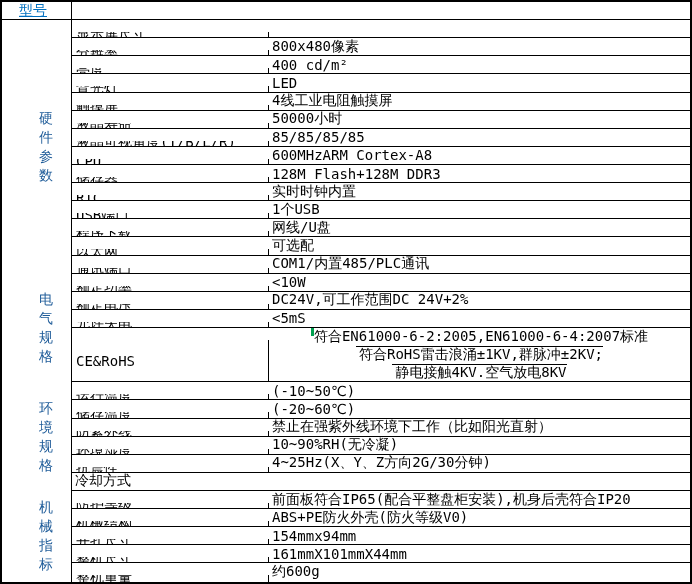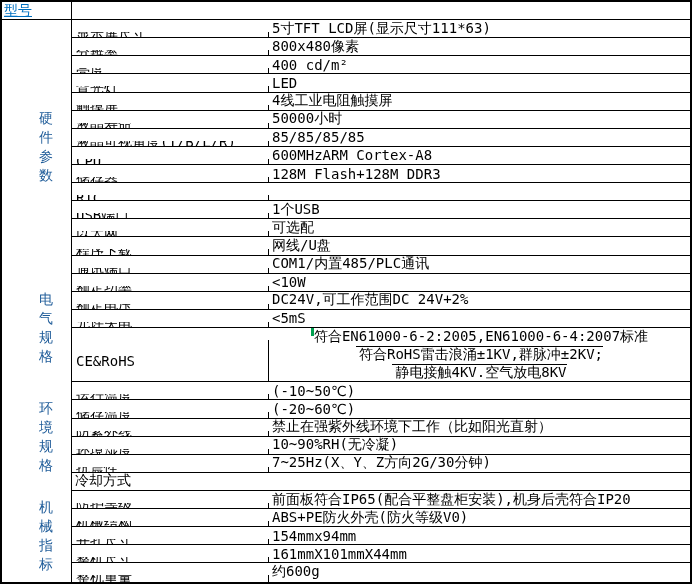--- a/index.html
+++ b/index.html
@@ -28,21 +28,21 @@
   
   .hrow{
     display:flex;
     height:var(--u);
     border-bottom:1px solid var(--border);
   }
   .model-cell{
     width:var(--cat-w);
     border-right:1px solid var(--border);
     display:flex; align-items:center;
-    padding-left:2px;
+    padding-left:17px;
     color:var(--link-blue);
     text-decoration:underline;
     white-space:nowrap; overflow:hidden;
   }
   .title-cell{
     flex:1;
     display:flex; align-items:center; justify-content:center;
     color:var(--title-orange);
     text-decoration:underline;
     white-space:nowrap; overflow:hidden;margin-top:40px;
@@ -111,21 +111,20 @@
     <div class="title-cell">YIK050一体机系列</div>
   </div>
 
   <div class="section">
     <div class="cat-cell">
       <div class="cat-label">硬件参数</div>
     </div>
     <div class="rows">
       <div class="row">
         <div class="param">显示屏尺寸</div>
-        <div class="value">5寸TFT LCD屏(显示尺寸111*63)</div>
       </div>
       <div class="row">
         <div class="param">分辨率</div>
         <div class="value">800x480像素</div>
       </div>
       <div class="row">
         <div class="param">亮度</div>
         <div class="value">400 cd/m²</div>
       </div>
       <div class="row">
@@ -147,32 +146,33 @@
       <div class="row">
         <div class="param">CPU</div>
         <div class="value">600MHzARM Cortex-A8</div>
       </div>
       <div class="row">
         <div class="param">储存器</div>
         <div class="value">128M Flash+128M DDR3</div>
       </div>
       <div class="row">
         <div class="param">RTC</div>
+        <div class="value">实时时钟内置</div>
       </div>
       <div class="row">
         <div class="param">USB端口</div>
         <div class="value">1个USB</div>
       </div>
       <div class="row">
+        <div class="param">程序下载</div>
+        <div class="value">网线/U盘</div>
+      </div>
+      <div class="row">
         <div class="param">以太网</div>
         <div class="value">可选配</div>
-      </div>
-      <div class="row">
-        <div class="param">程序下载</div>
-        <div class="value">网线/U盘</div>
       </div>
       <div class="row">
         <div class="param">通讯端口</div>
         <div class="value">COM1/内置485/PLC通讯</div>
       </div>
     </div>
   </div>
 
   <div class="section">
     <div class="cat-cell">
@@ -225,21 +225,21 @@
       <div class="row">
         <div class="param">防紫外线</div>
         <div class="value">禁止在强紫外线环境下工作（比如阳光直射）</div>
       </div>
       <div class="row">
         <div class="param">环境湿度</div>
         <div class="value">10~90%RH(无冷凝)</div>
       </div>
       <div class="row">
         <div class="param">抗震性</div>
-        <div class="value">7~25Hz(X、Y、Z方向2G/30分钟)</div>
+        <div class="value">4~25Hz(X、Y、Z方向2G/30分钟)</div>
       </div>
       <div class="row">
         <div class="value">冷却方式</div>
       </div>
     </div>
   </div>
 
   <div class="section">
     <div class="cat-cell">
       <div class="cat-label">机械指标</div>

